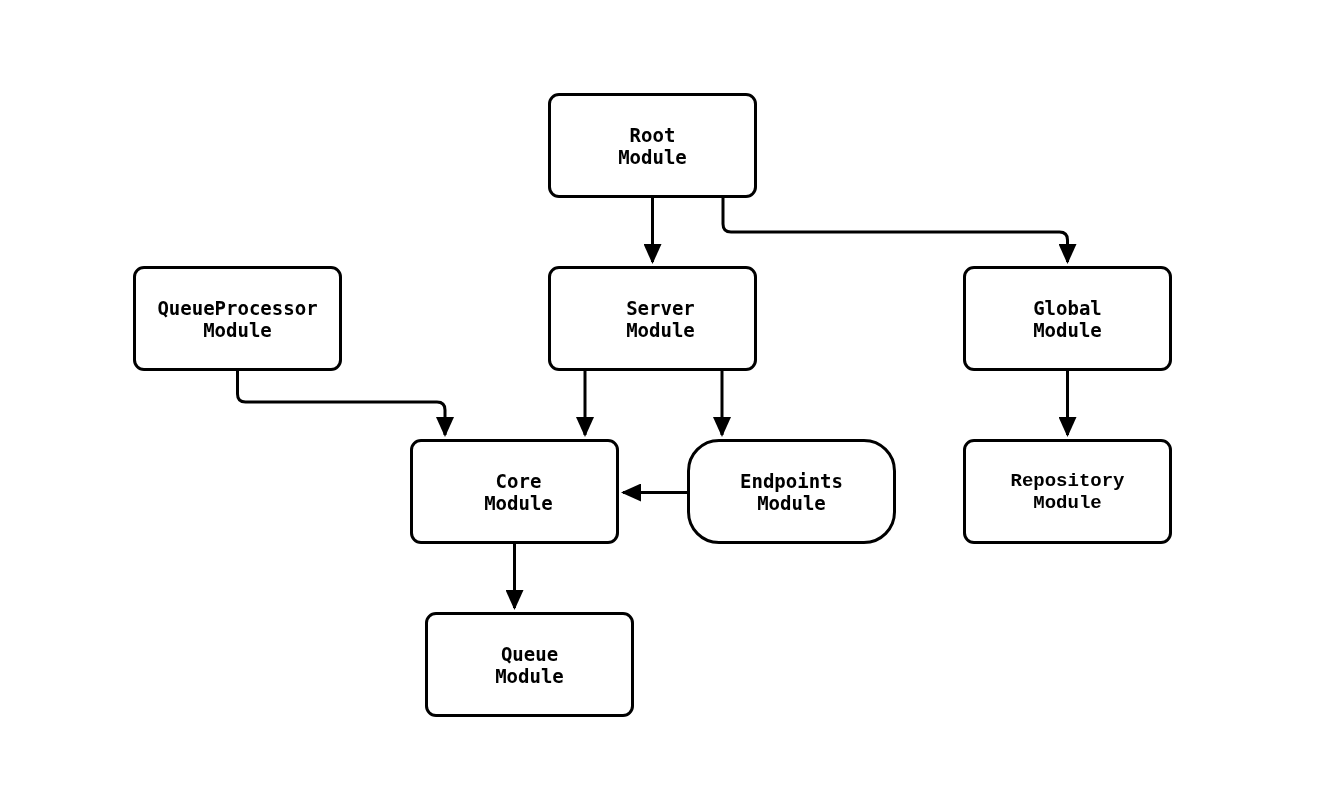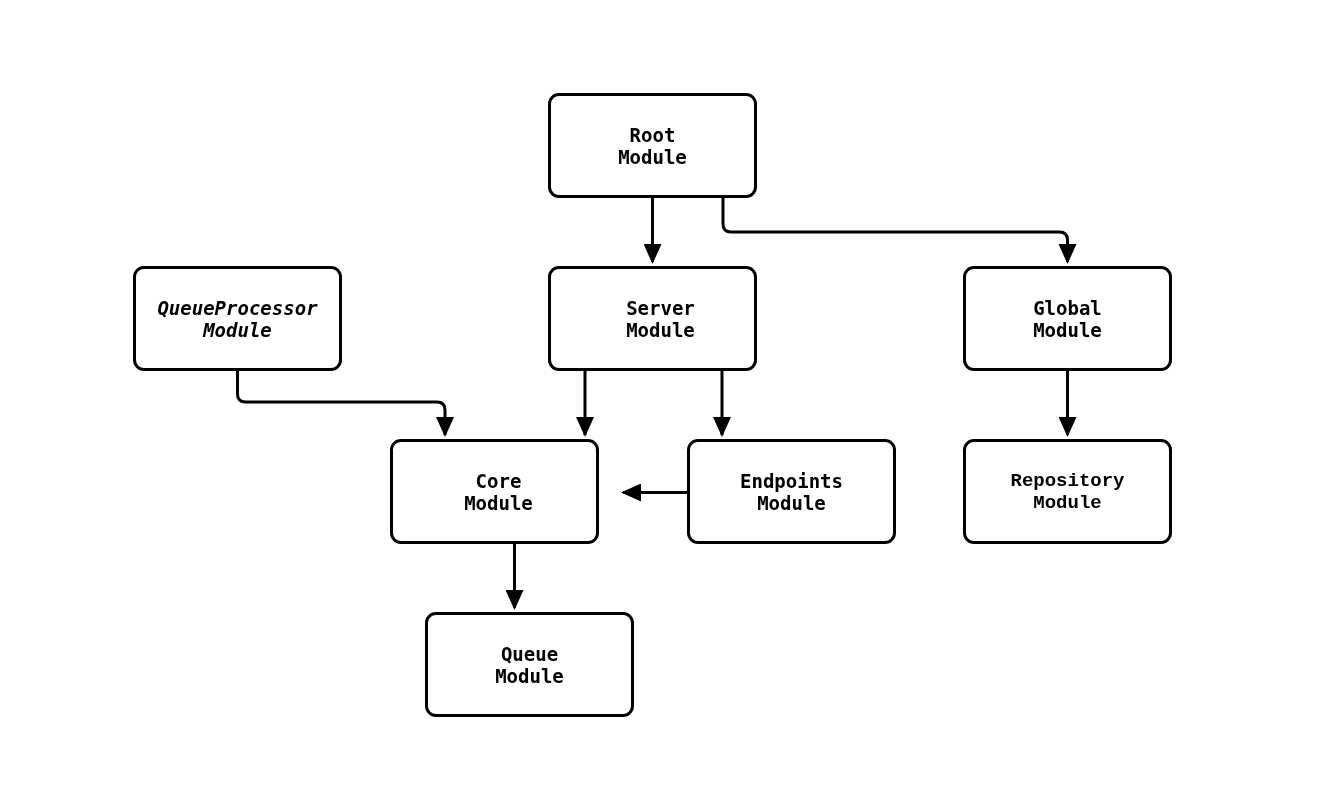--- a/index.html
+++ b/index.html
@@ -38,25 +38,25 @@
     display: flex;
     flex-direction: column;
     align-items: center;
     justify-content: center;
     font-weight: bold;
     font-size: 19px;
     line-height: 22px;
     color: #000000;
   }
   #n-root       { left: 548px; top: 93px;  }
-  #n-qp         { left: 133px; top: 266px; font-style: italic; }
+  #n-qp         { left: 133px; top: 266px; }
   #n-server     { left: 548px; top: 266px; padding-left: 16px; }
   #n-global     { left: 963px; top: 266px; }
-  #n-core       { left: 390px; top: 439px; padding-left: 8px; }
-  #n-endpoints  { left: 687px; top: 439px; }
+  #n-core       { left: 410px; top: 439px; padding-left: 8px; }
+  #n-endpoints  { left: 687px; top: 439px; border-radius: 32px; }
   #n-repository { left: 963px; top: 439px; font-family: Liberation Mono, monospace; }
   #n-queue      { left: 410px; top: 612px; margin-left: 15px; }
 </style>
 </head>
 <body>
 
 <div class="canvas">
 
   <svg class="edges-layer" width="1337" height="809" viewBox="0 0 1337 809" xmlns="http://www.w3.org/2000/svg">
     <defs>

